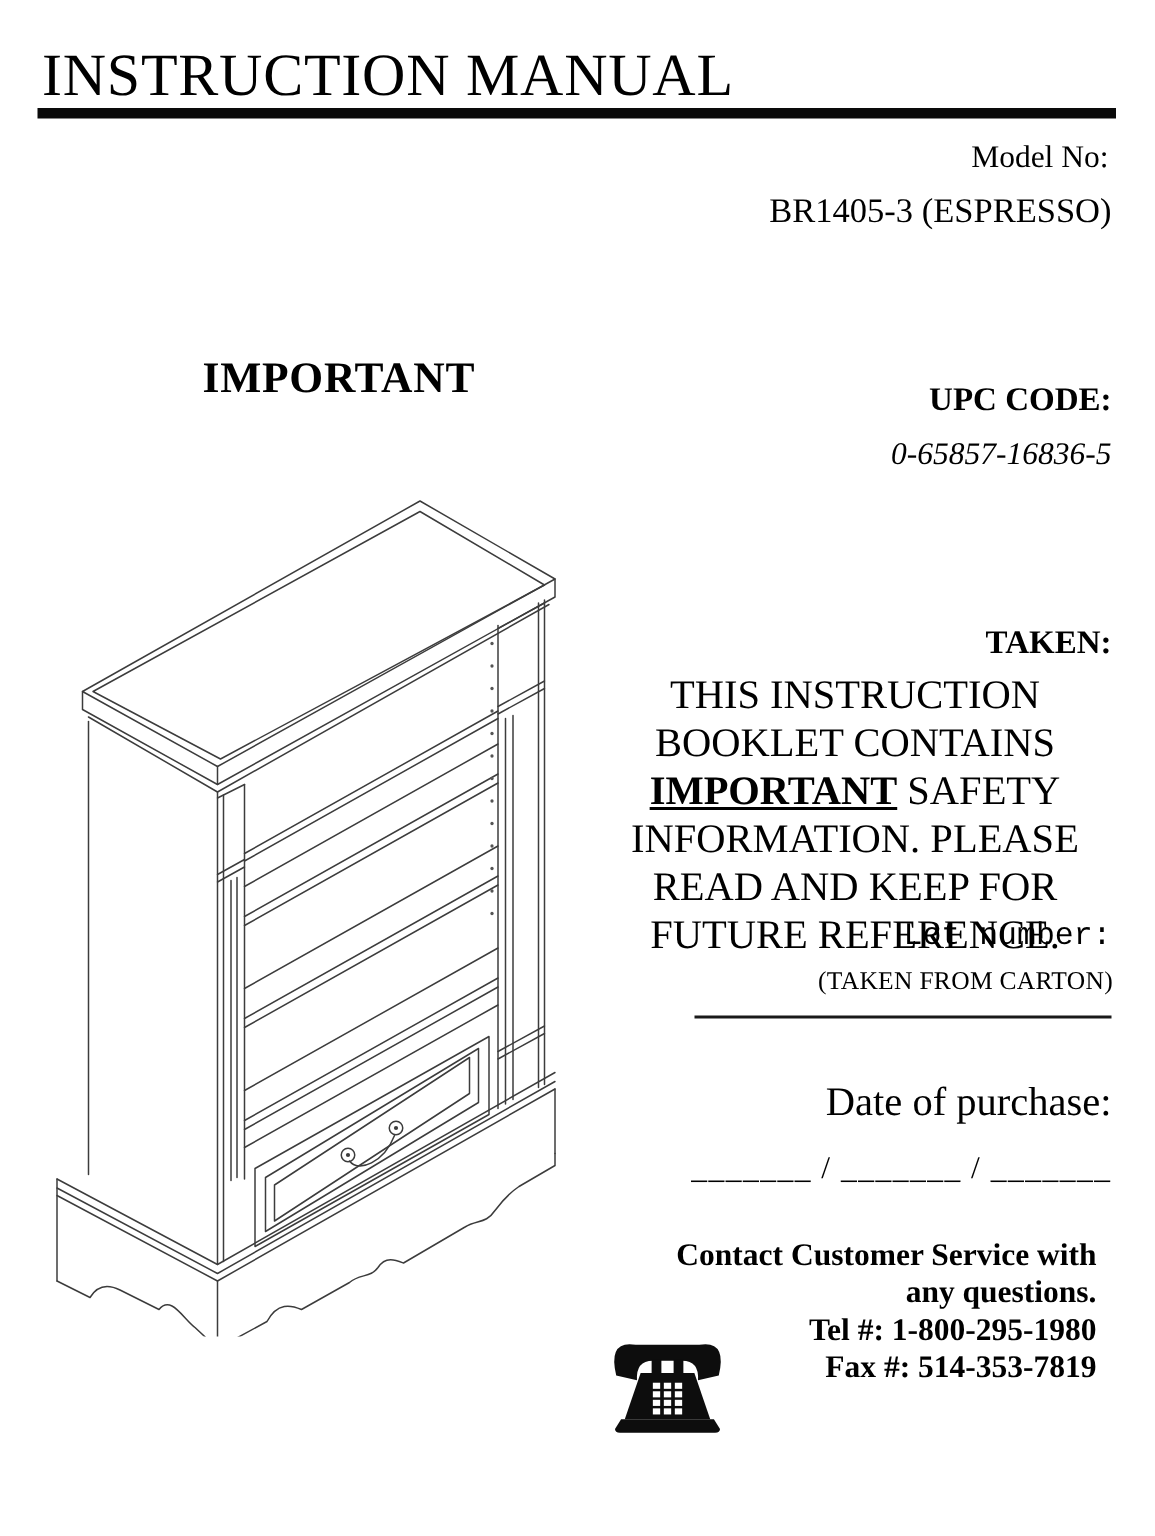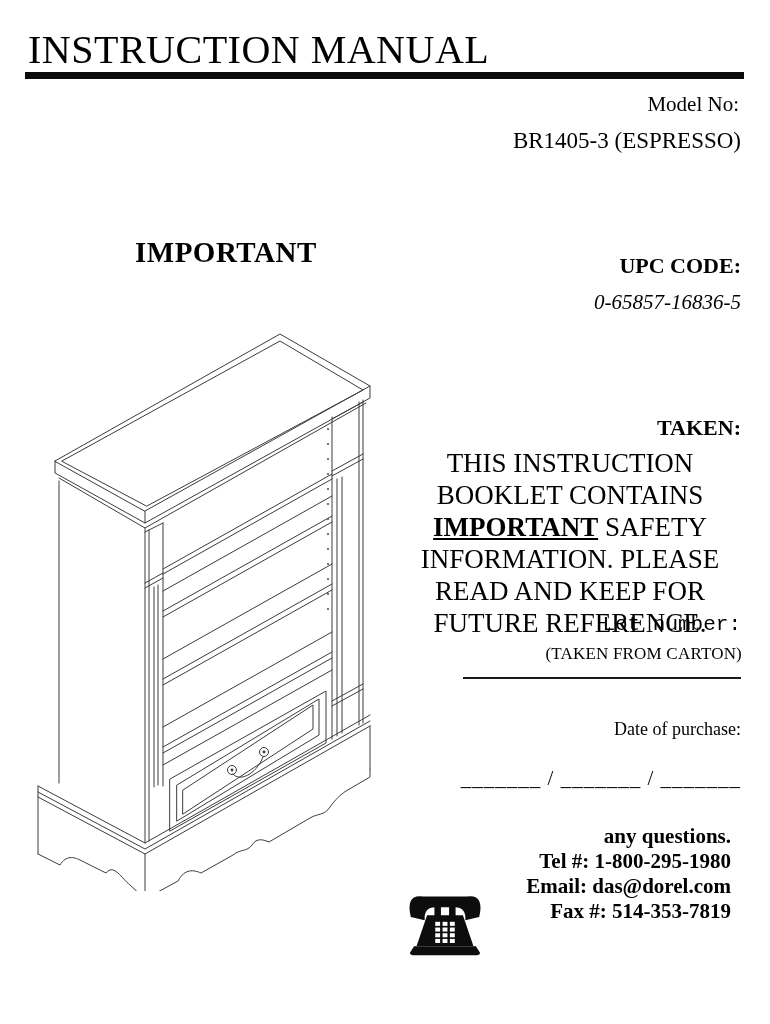--- a/index.html
+++ b/index.html
@@ -29,21 +29,21 @@
   .upc-value    { right: 29px; top: 290px; font-size: 21px; font-style: italic; }
   .note-label   { right: 29px; top: 415px; font-size: 22px; font-weight: 700; }
   .note-body {
     left: 395px; top: 447px; width: 350px;
     font-size: 27px; line-height: 32px; text-align: center;
   }
   .note-body .hl { font-weight: 700; text-decoration: underline; }
   .lot-label    { right: 29px; top: 613px; font-size: 21px; font-family: Liberation Mono, monospace; }
   .lot-sublabel { right: 28px; top: 644px; font-size: 17px; letter-spacing: 0.2px; }
   .lot-line     { right: 29px; top: 677px; width: 278px; height: 0; border-top: 2px solid #1a1a1a; }
-  .date-label   { right: 29px; top: 719px; font-size: 18px; }
+  .date-label   { right: 29px; top: 719px; font-size: 27px; }
   .date-blanks  { right: 29px; top: 766px; font-size: 21px; letter-spacing: 1px; }
   .contact-block {
     right: 39px; top: 824px;
     font-size: 21px; font-weight: 700; line-height: 25px;
     text-align: right; white-space: nowrap;
   }
   .bookcase-art { left: 30px; top: 331px; width: 350px; height: 560px; }
   .phone-art    { left: 404px; top: 886px; width: 82px; height: 70px; }
 </style>
 </head>
@@ -64,23 +64,23 @@
 <div class="abs note-body"><span>THIS INSTRUCTION BOOKLET CONTAINS </span><span class="hl">IMPORTANT</span><span> SAFETY INFORMATION. PLEASE READ AND KEEP FOR FUTURE REFERENCE.</span></div>
 
 <div class="abs r lot-label">Lot number:</div>
 <div class="abs r lot-sublabel">(TAKEN FROM CARTON)</div>
 <div class="abs lot-line"></div>
 
 <div class="abs r date-label">Date of purchase:</div>
 <div class="abs r date-blanks">_______ / _______ / _______</div>
 
 <div class="abs contact-block">
+  <div>Contact Customer Service with</div>
   <div>any questions.</div>
   <div>Tel #: 1-800-295-1980</div>
-  <div>Email: das@dorel.com</div>
   <div>Fax #: 514-353-7819</div>
 </div>
 
 <svg class="abs phone-art" viewBox="0 0 100 86" xmlns="http://www.w3.org/2000/svg">
   <g fill="#0d0d0d" stroke="none">
     <path d="M8,38 Q1,9 24,13 L76,13 Q99,9 92,38 L75,42 Q76,26 62,26 L38,26 Q24,26 25,42 Z"></path>
     <rect x="37" y="25" width="8" height="13"></rect>
     <rect x="55" y="25" width="8" height="13"></rect>
     <path d="M28,36 L72,36 L85,74 L15,74 Z"></path>
     <path d="M12,74 L88,74 L93,82 Q93,85 89,85 L11,85 Q7,85 7,82 Z"></path>

